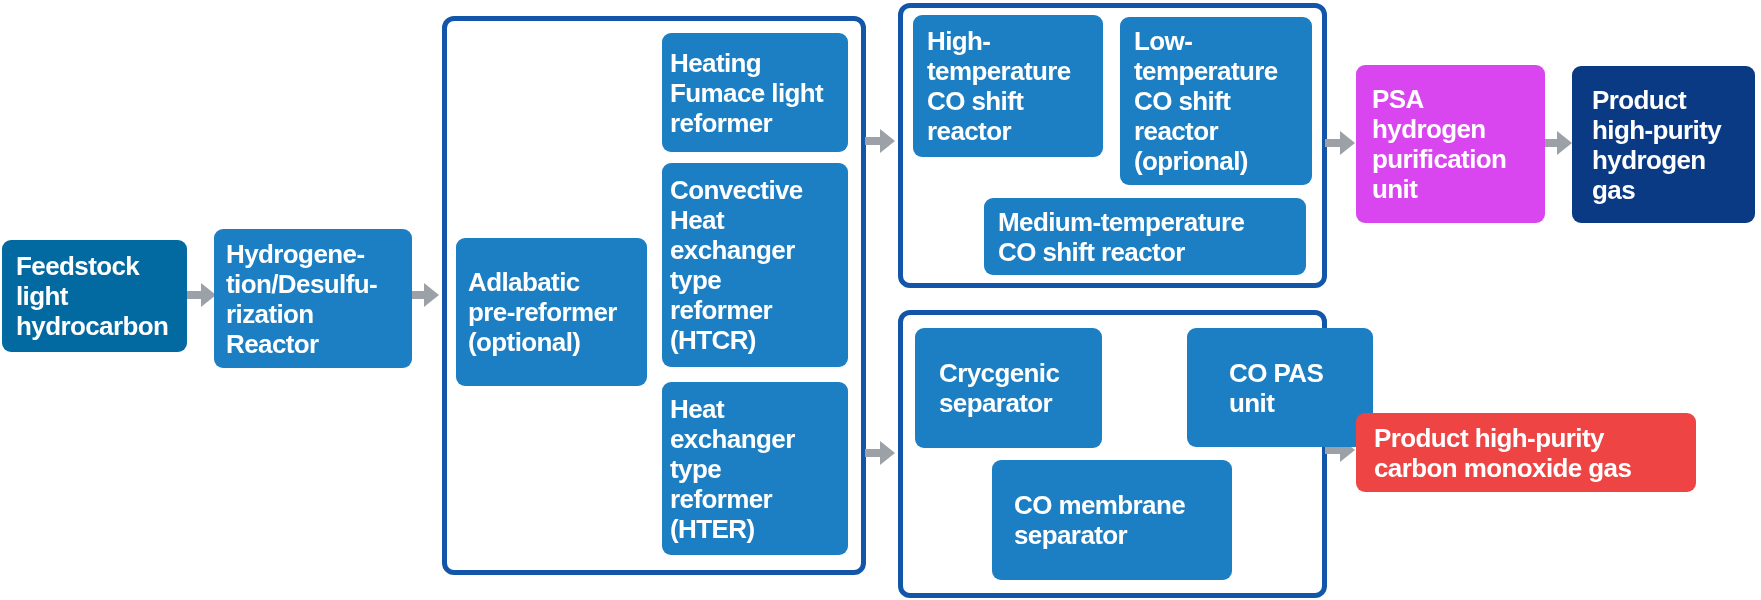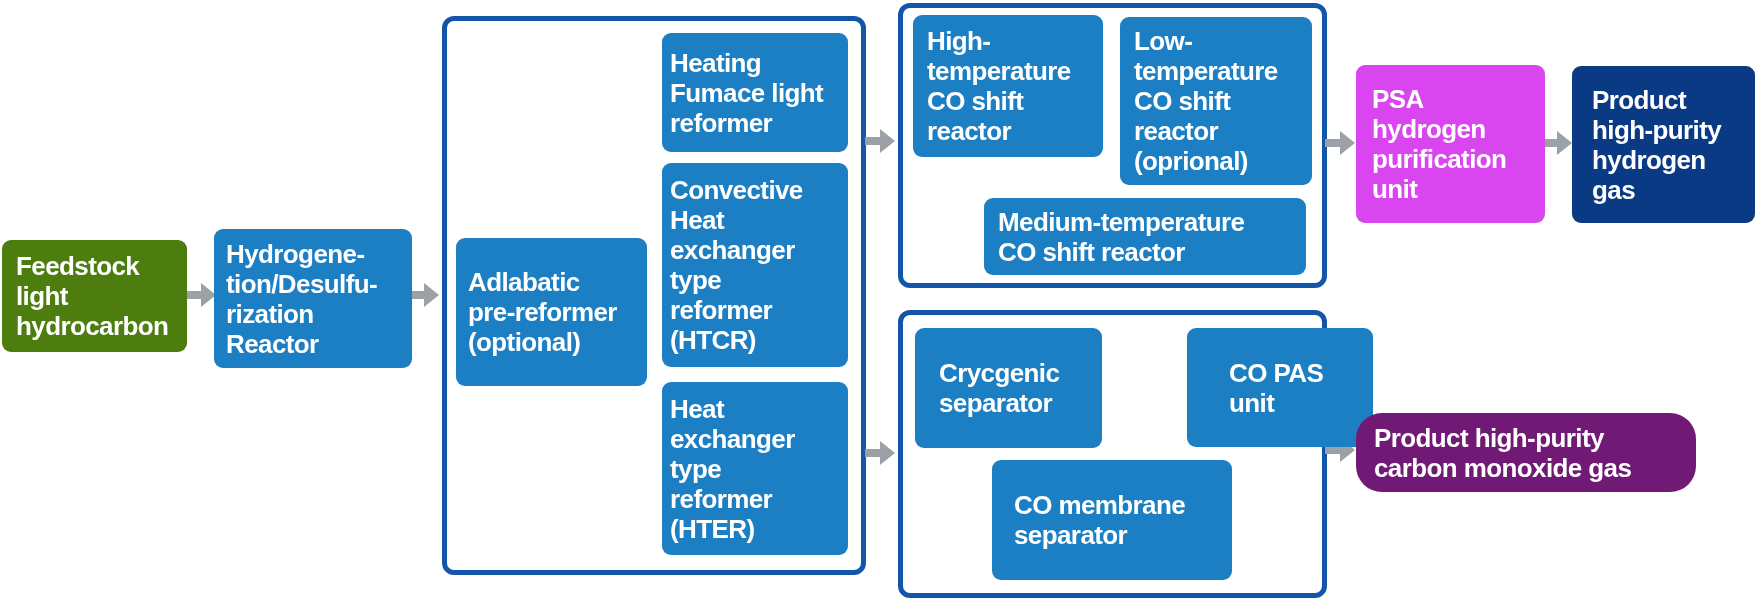--- a/index.html
+++ b/index.html
@@ -7,25 +7,25 @@
     width:1761px;height:600px;position:relative;overflow:hidden;
     font-family:"Liberation Sans", sans-serif;
   }
   .node{
     position:absolute;box-sizing:border-box;
     display:flex;align-items:center;
     color:#ffffff;font-weight:bold;font-size:26px;line-height:30px;
     letter-spacing:-0.6px;white-space:pre-line;
     border-radius:9px;padding-left:12px;padding-right:6px;
   }
-  .teal{background:#4d7c0f;}
+  .teal{background:#0369a1;}
   .blue{background:#1c7ec3;}
   .lightblue{background:#d946ef;}
   .navy{background:#0b3a85;}
-  .pink{background:#701a75;border-radius:26px;}
+  .pink{background:#ef4444;}
   .group{
     position:absolute;box-sizing:border-box;background:#ffffff;
     border:5px solid #1356a9;border-radius:12px;
   }
   .arrow{position:absolute;width:30px;height:24px;}
   .arrow .shaft{position:absolute;left:0;top:8px;width:17px;height:8px;background:#9ba1a6;}
   .arrow .head{
     position:absolute;left:15px;top:0;width:0;height:0;
     border-left:15px solid #9ba1a6;border-top:12px solid transparent;border-bottom:12px solid transparent;
   }

